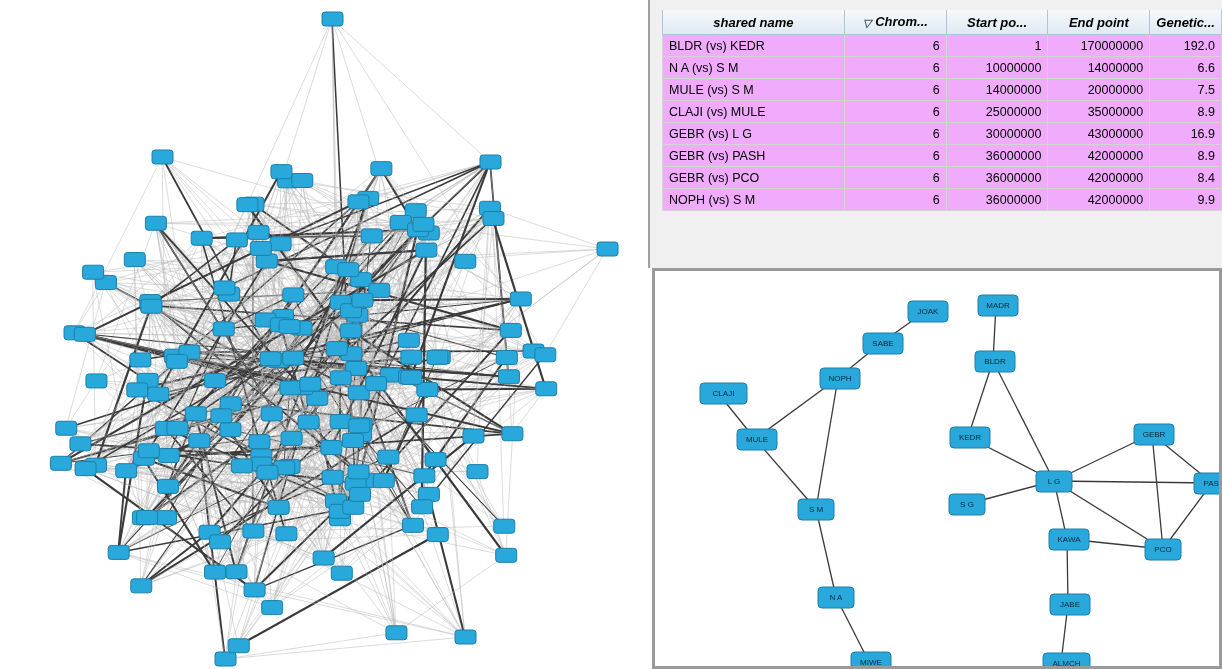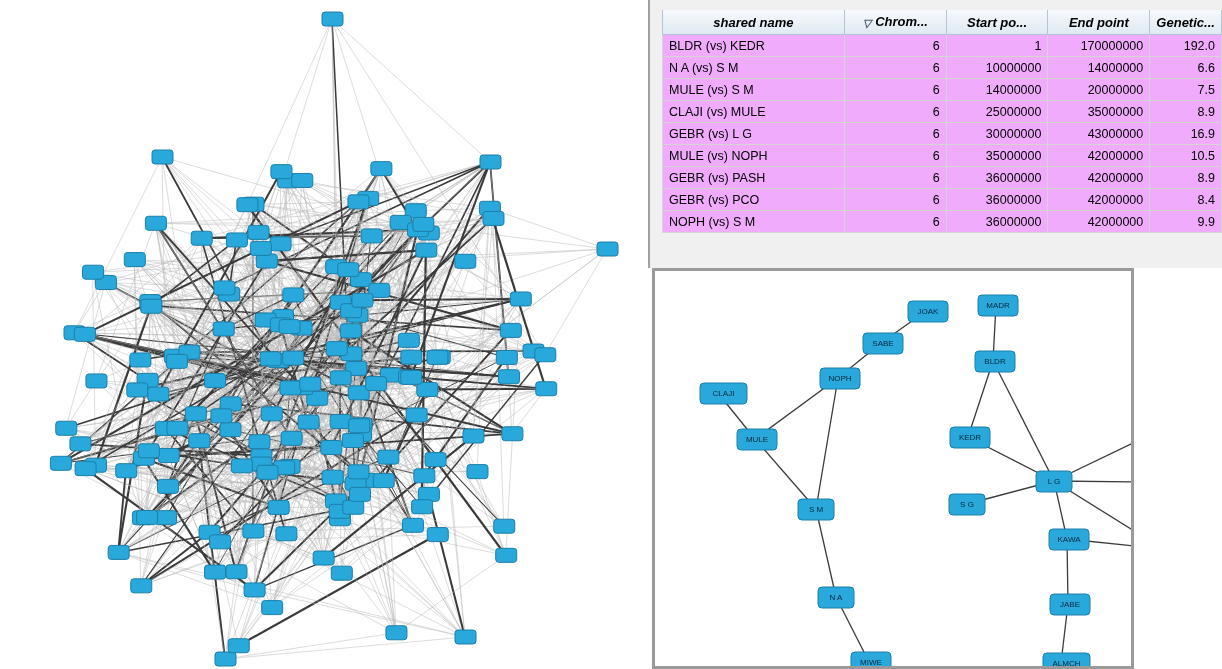--- a/index.html
+++ b/index.html
@@ -89,21 +89,21 @@
     right: 0;
     height: 248px;
     overflow: hidden;
   }
 
   
   #network-small {
     position: absolute;
     left: 652px;
     top: 268px;
-    width: 482px;
+    width: 570px;
     height: 401px;
     background: #ffffff;
     border: 3px solid #9a9a9a;
     box-sizing: border-box;
     overflow: hidden;
   }
   #network-small svg { display: block; }
 
   
   .nd rect {
@@ -1690,27 +1690,20 @@
             <td class="c-num">8.9</td>
           </tr>
           <tr>
             <td class="c-name">GEBR (vs) L G</td>
             <td class="c-num">6</td>
             <td class="c-num">30000000</td>
             <td class="c-num">43000000</td>
             <td class="c-num">16.9</td>
           </tr>
           <tr>
-            <td class="c-name">MULE (vs) NOPH</td>
-            <td class="c-num">6</td>
-            <td class="c-num">35000000</td>
-            <td class="c-num">42000000</td>
-            <td class="c-num">10.5</td>
-          </tr>
-          <tr>
             <td class="c-name">GEBR (vs) PASH</td>
             <td class="c-num">6</td>
             <td class="c-num">36000000</td>
             <td class="c-num">42000000</td>
             <td class="c-num">8.9</td>
           </tr>
           <tr>
             <td class="c-name">GEBR (vs) PCO</td>
             <td class="c-num">6</td>
             <td class="c-num">36000000</td>

